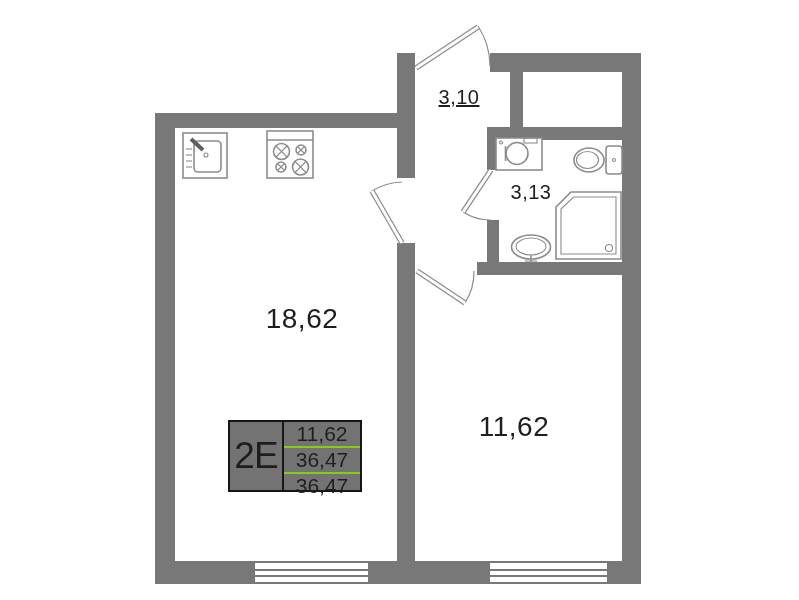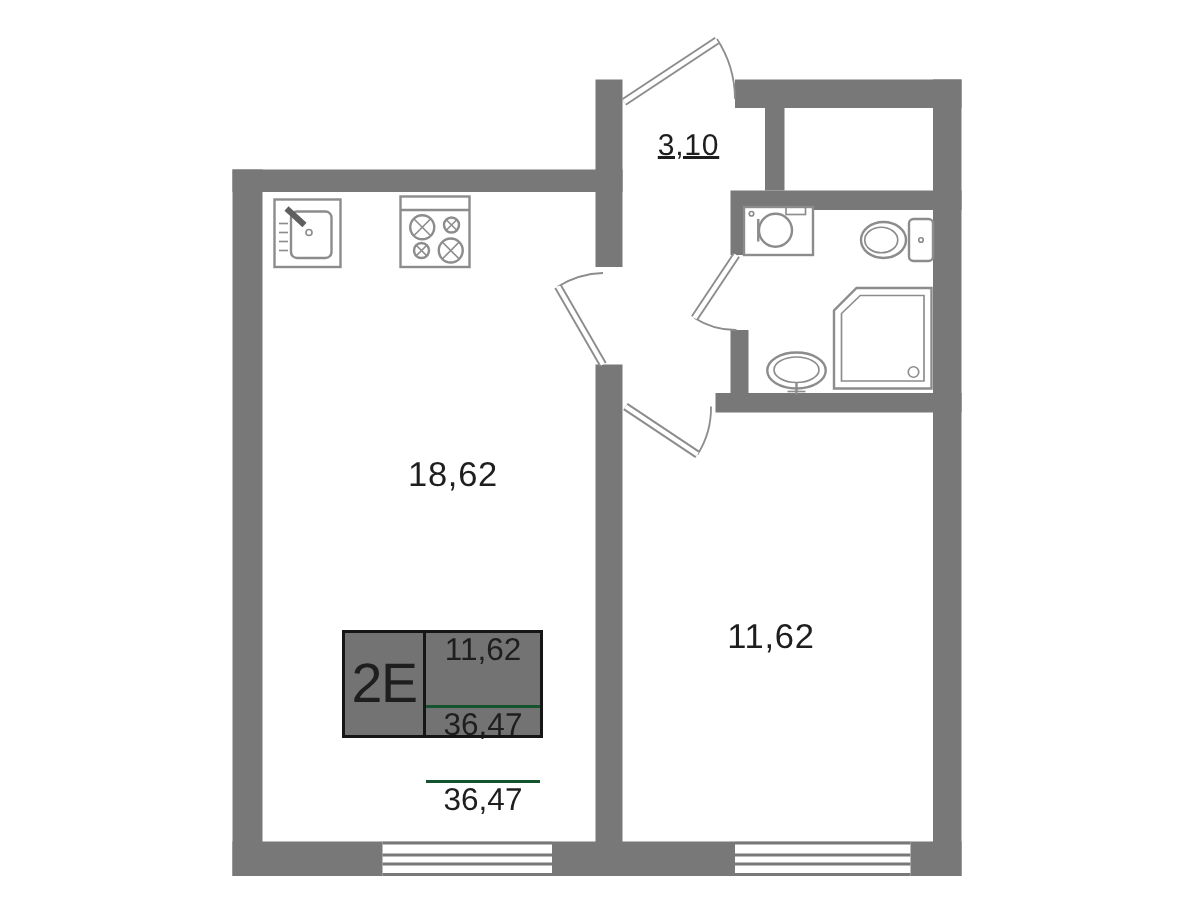--- a/index.html
+++ b/index.html
@@ -14,28 +14,28 @@
   .pane{position:absolute;left:0;right:0;height:2px;background:var(--wall,#787878);}
   .pane.p1{top:31%;} .pane.p2{top:62%;}
   .overlay{position:absolute;left:0;top:0;}
   .fx{fill:none;stroke:var(--fixture,#8c8c8c);stroke-width:1.6;}
   .fxw{fill:#ffffff;stroke:var(--fixture,#8c8c8c);stroke-width:1.6;}
   .fxthin{fill:none;stroke:var(--fixture,#8c8c8c);stroke-width:1.1;}
   .leaf-outer{stroke:var(--fixture,#8c8c8c);stroke-width:5.5;stroke-linecap:butt;}
   .leaf-inner{stroke:#ffffff;stroke-width:3;stroke-linecap:butt;}
   .arc{fill:none;stroke:var(--fixture,#8c8c8c);stroke-width:1.2;}
   .dark{stroke:#5f5f5f;}
-  .room-label{position:absolute;font-size:23px;letter-spacing:0.5px;text-align:center;white-space:nowrap;}
+  .room-label{position:absolute;font-size:28px;letter-spacing:0.5px;text-align:center;white-space:nowrap;}
   .stamp{position:absolute;left:228px;top:420px;width:134px;height:72px;
     display:flex;border:2px solid #161616;background:#737373;box-sizing:border-box;}
   .stamp-type{width:52px;border-right:2px solid #161616;display:flex;align-items:center;
     justify-content:center;font-size:37px;letter-spacing:-1px;}
   .stamp-rows{flex:1;display:flex;flex-direction:column;}
   .stamp-row{flex:1;display:flex;align-items:center;justify-content:center;font-size:21px;}
-  .stamp-row + .stamp-row{border-top:2px solid #14532d;margin-top:24px;}
+  .stamp-row + .stamp-row{border-top:2px solid #84cc16;}
 </style>
 </head>
 <body>
 
 <div class="plan">
 
   <div class="wall" style="left:155px;top:113px;width:20px;height:471px;"></div>
   <div class="wall" style="left:155px;top:113px;width:260px;height:15px;"></div>
   <div class="wall" style="left:397px;top:53px;width:18px;height:125px;"></div>
   <div class="wall" style="left:397px;top:243px;width:18px;height:341px;"></div>
@@ -135,20 +135,21 @@
     <g>
       <ellipse class="fxw" cx="531" cy="247" rx="19.5" ry="12"></ellipse>
       <ellipse class="fxthin" cx="531" cy="246.5" rx="15" ry="8.5"></ellipse>
       <line class="fx" x1="531" y1="255" x2="531" y2="263"></line>
       <line class="fxthin" x1="525" y1="261" x2="537" y2="261"></line>
     </g>
   </svg>
 
   <div class="room-label" style="left:250px;top:303px;width:104px;">18,62</div>
   <div class="room-label" style="left:410px;top:86px;width:98px;font-size:20px;text-decoration:underline;">3,10</div>
+  <div class="room-label" style="left:482px;top:181px;width:98px;font-size:20px;">3,13</div>
   <div class="room-label" style="left:462px;top:411px;width:104px;">11,62</div>
 
   <div class="stamp">
     <div class="stamp-type">2E</div>
     <div class="stamp-rows">
       <div class="stamp-row">11,62</div>
       <div class="stamp-row">36,47</div>
       <div class="stamp-row">36,47</div>
     </div>
   </div>

